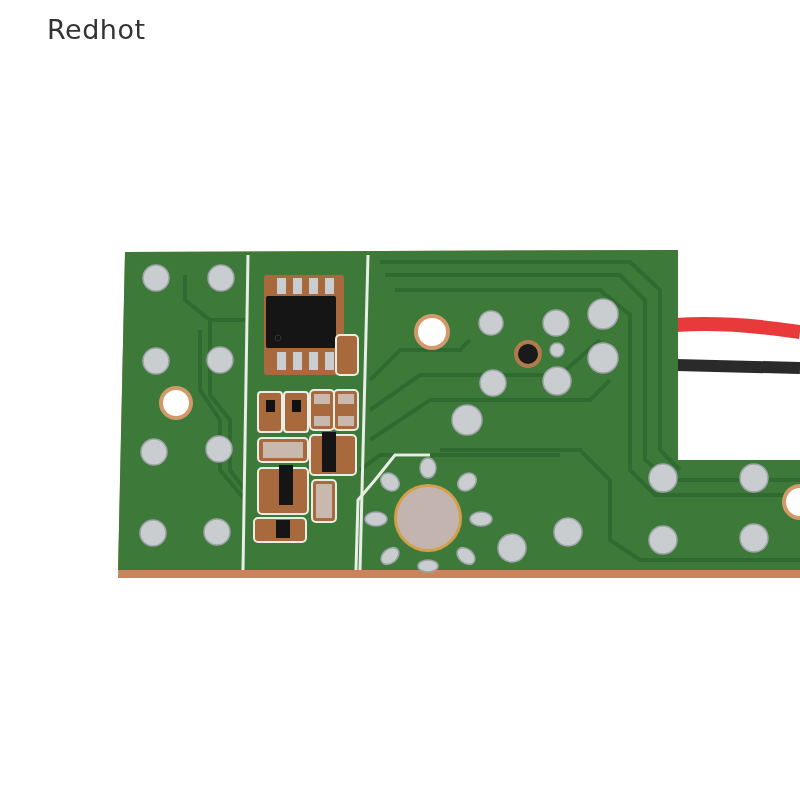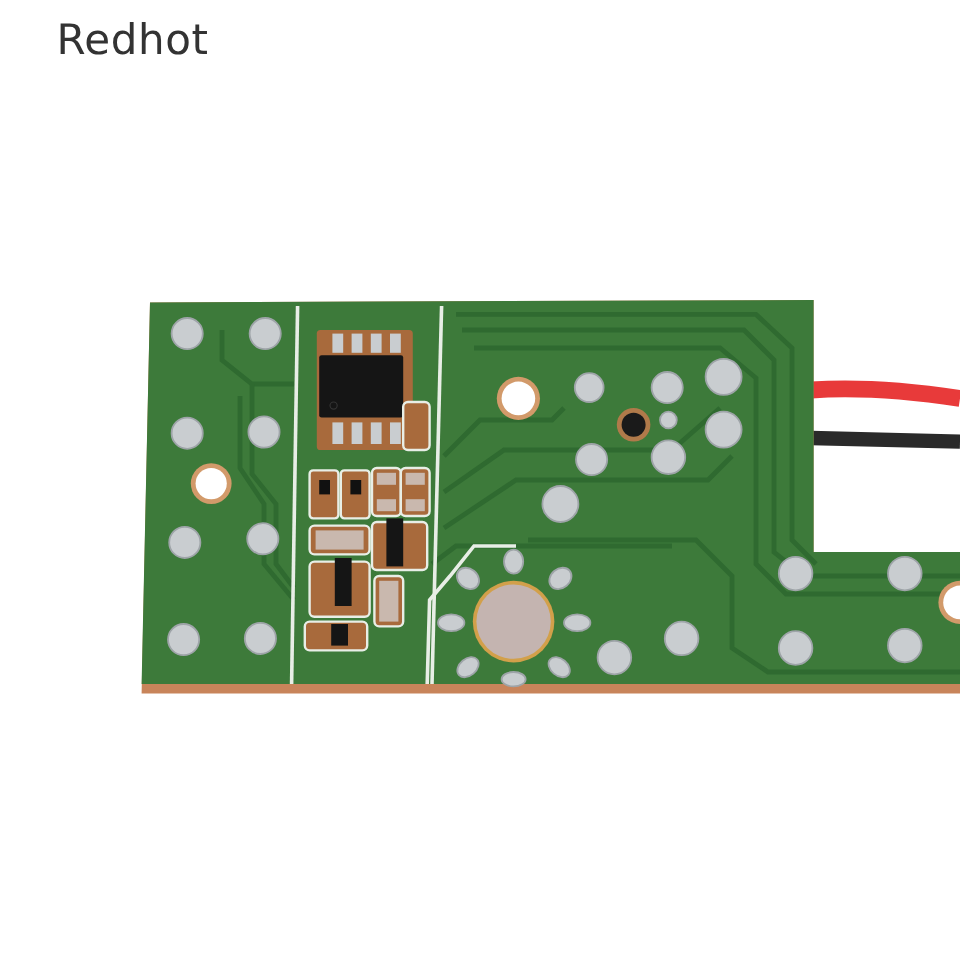--- a/index.html
+++ b/index.html
@@ -1,18 +1,18 @@
 <!DOCTYPE html>
 <html><head>
   <meta charset="utf-8">
   <style>
     html, body { margin: 0; padding: 0; background: #ffffff; }
     body { width: 800px; height: 800px; position: relative; overflow: hidden;
            font-family: "Liberation Sans", sans-serif; }
-    .watermark { position: absolute; left: 47px; top: 14px; font-size: 35px;
+    .watermark { position: absolute; left: 47px; top: 14px; font-size: 27px;
                  color: #333333; letter-spacing: 0.5px; font-family: "DejaVu Sans", sans-serif; }
     .scene { position: absolute; left: 0; top: 0; width: 800px; height: 800px; }
   </style>
 </head>
 <body>
 
 <div class="watermark">Redhot</div>
 
 <svg class="scene" viewBox="0 0 800 800" xmlns="http://www.w3.org/2000/svg">
 

